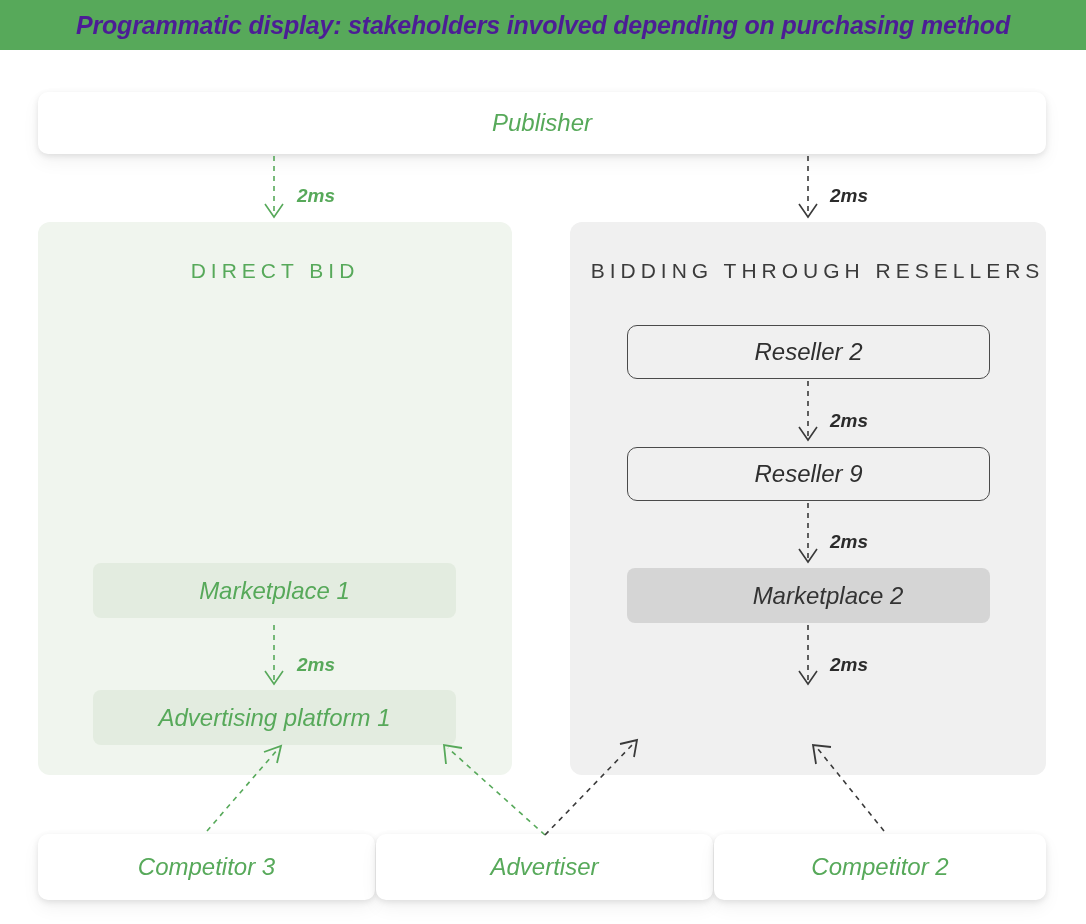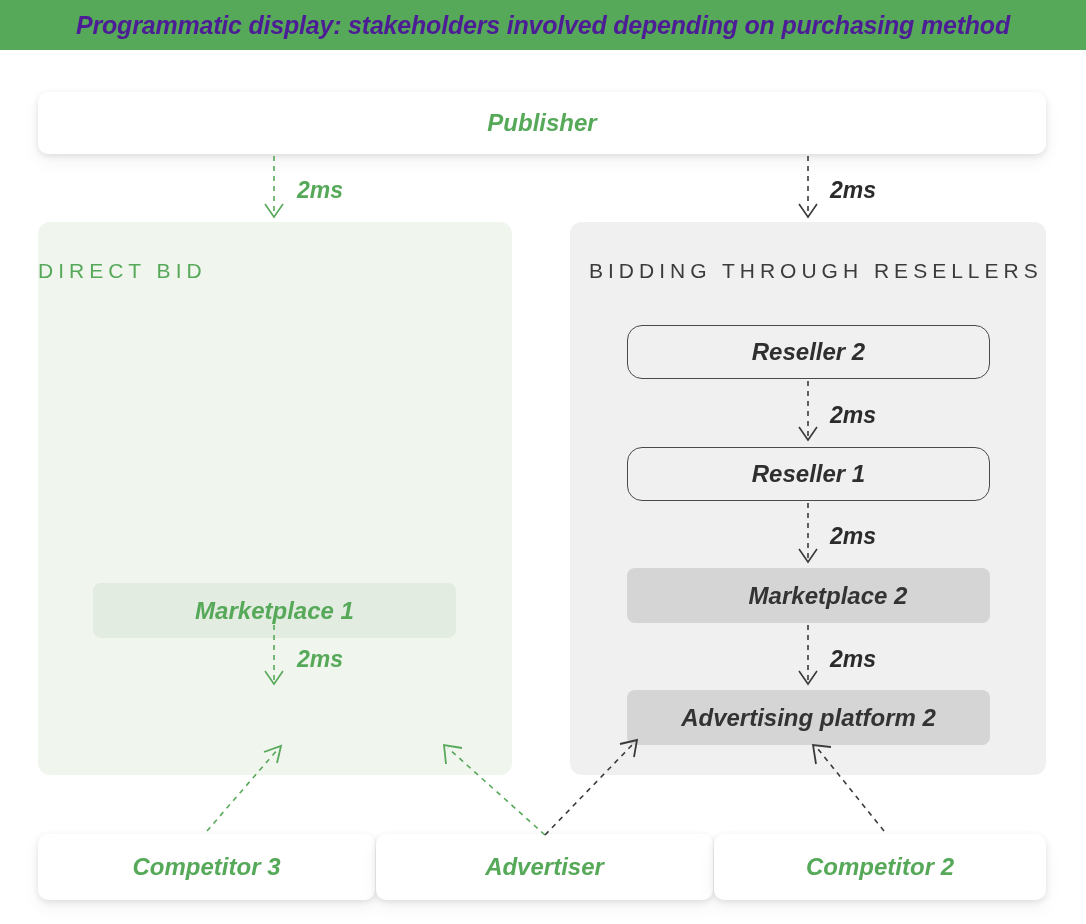--- a/index.html
+++ b/index.html
@@ -19,52 +19,53 @@
   }
   .title-text {
     color: #4c1d95; font-size: 25px; font-weight: bold; font-style: italic;
     letter-spacing: -0.2px; white-space: nowrap;
   }
 
   
   .node {
     position: absolute;
     display: flex; align-items: center; justify-content: center;
-    font-style: italic; font-weight: bold; text-align: center;
+    font-style: italic; font-weight: normal; text-align: center;
     white-space: nowrap;
   }
   .white-card {
     background: #ffffff; border-radius: 10px;
     box-shadow: 0 2px 6px rgba(0,0,0,0.10), 0 8px 18px rgba(0,0,0,0.05);
     color: #57a95a; font-size: 24px;
   }
 
   
   .panel { position: absolute; border-radius: 12px; }
   .panel-left  { background: #f0f5ee; }
   .panel-right { background: #f0f0f0; }
   .panel-title {
-    position: absolute; width: 100%; text-align: left;
+    position: absolute; width: 100%; text-align: center;
     font-size: 21px; font-weight: normal; letter-spacing: 5px;
   }
   .panel-title-left  { color: #57a95a; }
   .panel-title-right { color: #3b3b3b; }
 
   
   .fill-green { background: #e3ece0; color: #57a95a; border-radius: 8px; font-size: 24px; }
   .fill-gray  { background: #d5d5d5; color: #333333; border-radius: 8px; font-size: 24px; }
   .outline-dark {
-    background: transparent; border: 1.6px solid #4a4a4a; border-radius: 15px;
+    background: transparent; border: 1.6px solid #4a4a4a; border-radius: 10px;
     color: #2f2f2f; font-size: 24px;
   }
 
   
   .ms-label {
-    position: absolute; font-size: 23px; font-weight: bold; font-style: italic;
+    position: absolute; font-size: 19px; font-weight: bold; font-style: italic;
     white-space: nowrap;
+    margin-top: 8px;
   }
   .ms-green { color: #57a95a; }
   .ms-dark  { color: #2b2b2b; }
 
   
   #arrows { position: absolute; left: 0; top: 0; width: 1086px; height: 924px; pointer-events: none; }
 </style>
 </head>
 <body>
 
@@ -79,35 +80,35 @@
   </div>
 
   <div class="panel panel-left" style="left:38px; top:222px; width:474px; height:553px;">
     <div class="panel-title panel-title-left" style="top:37px;">DIRECT BID</div>
   </div>
 
   <div class="panel panel-right" style="left:570px; top:222px; width:476px; height:553px;">
     <div class="panel-title panel-title-right" style="top:37px;padding-left:19px;">BIDDING THROUGH RESELLERS</div>
   </div>
 
-  <div class="node fill-green" style="left:93px; top:583px; width:363px; height:55px;">
+  <div class="node fill-green" style="left:93px; top:563px; width:363px; height:55px;">
     <span>Marketplace 1</span>
+  </div>
+  <div class="node fill-green" style="left:93px; top:690px; width:363px; height:55px;">
+    <span>Advertising platform 1</span>
   </div>
 
   <div class="node outline-dark" style="left:627px; top:325px; width:363px; height:54px;">
     <span>Reseller 2</span>
   </div>
   <div class="node outline-dark" style="left:627px; top:447px; width:363px; height:54px;">
-    <span>Reseller 1</span>
+    <span>Reseller 9</span>
   </div>
   <div class="node fill-gray" style="left:627px; top:568px; width:363px; height:55px;padding-left:39px;">
     <span>Marketplace 2</span>
-  </div>
-  <div class="node fill-gray" style="left:627px; top:690px; width:363px; height:55px;">
-    <span>Advertising platform 2</span>
   </div>
 
   <div class="node white-card" style="left:38px; top:834px; width:337px; height:66px;">
     <span>Competitor 3</span>
   </div>
   <div class="node white-card" style="left:376px; top:834px; width:337px; height:66px;">
     <span>Advertiser</span>
   </div>
   <div class="node white-card" style="left:714px; top:834px; width:332px; height:66px;">
     <span>Competitor 2</span>

